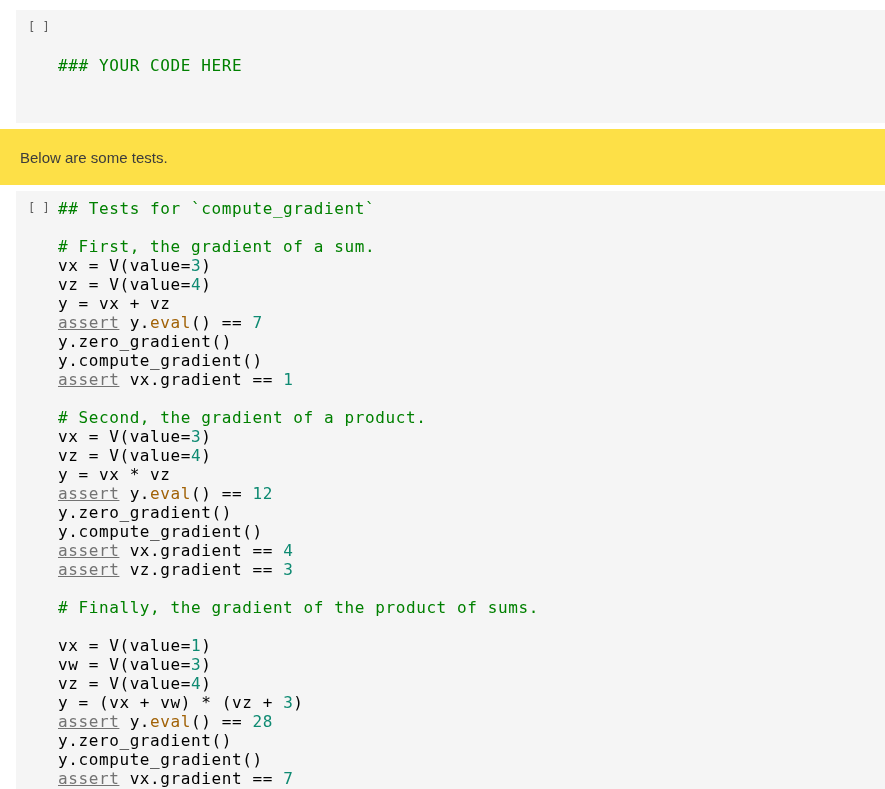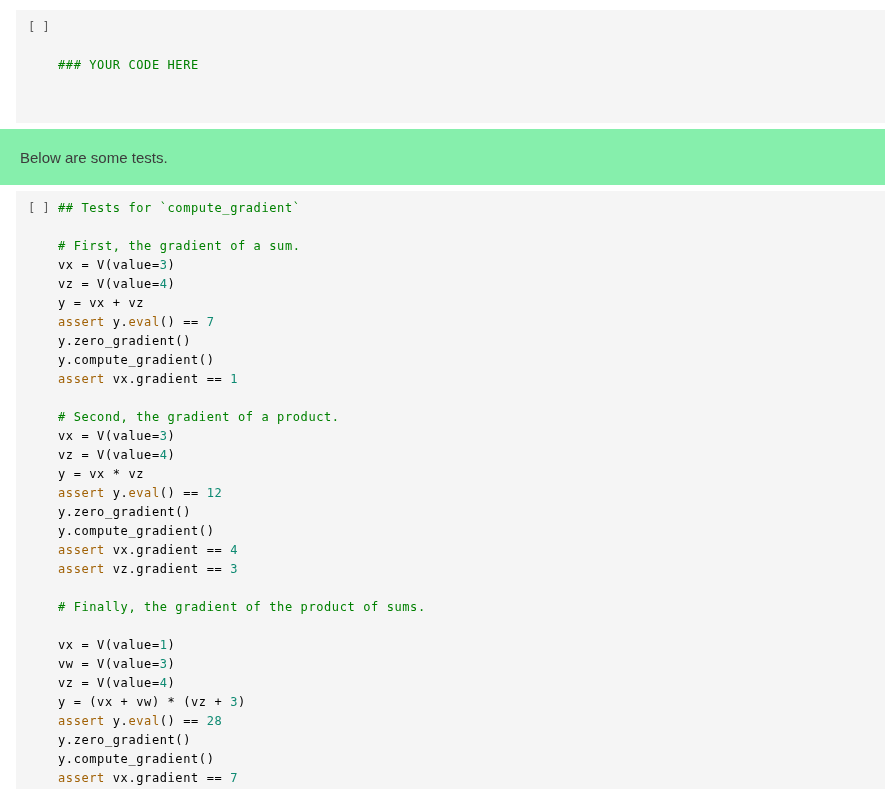--- a/index.html
+++ b/index.html
@@ -35,42 +35,42 @@
     font-family: "DejaVu Sans Mono", monospace;
     font-size: 12px;
     line-height: 19px;
     color: #5f5f5f;
     white-space: pre;
     user-select: none;
   }
   .code {
     flex: 1 1 auto;
     font-family: "DejaVu Sans Mono", monospace;
-    font-size: 12px;
+    font-size: 16px;
     line-height: 19px;
     color: #000000;
     white-space: pre;
     letter-spacing: 0.6px;
   }
   .code .ln { display: block; min-height: 19px; }
 
   
   .c  { color: #008000; }            
   .n  { color: #0e8a72; }            
-  .kw { color: #a16207; }            
+  .kw { color: #737373; text-decoration: underline; }            
   .fn { color: #a16207; }            
 
   
   .md {
     padding: 18px 16px 16px 20px;
     font-family: "Liberation Sans", sans-serif;
     font-size: 15px;
     line-height: 22px;
     color: #3c3c3c;
-    background: #86efac;
+    background: #fde047;
   }
 
   .spacer-sm { height: 6px; background: #ffffff; }
 </style>
 </head>
 <body>
 
 <div class="notebook">
 
   <div class="cell">

